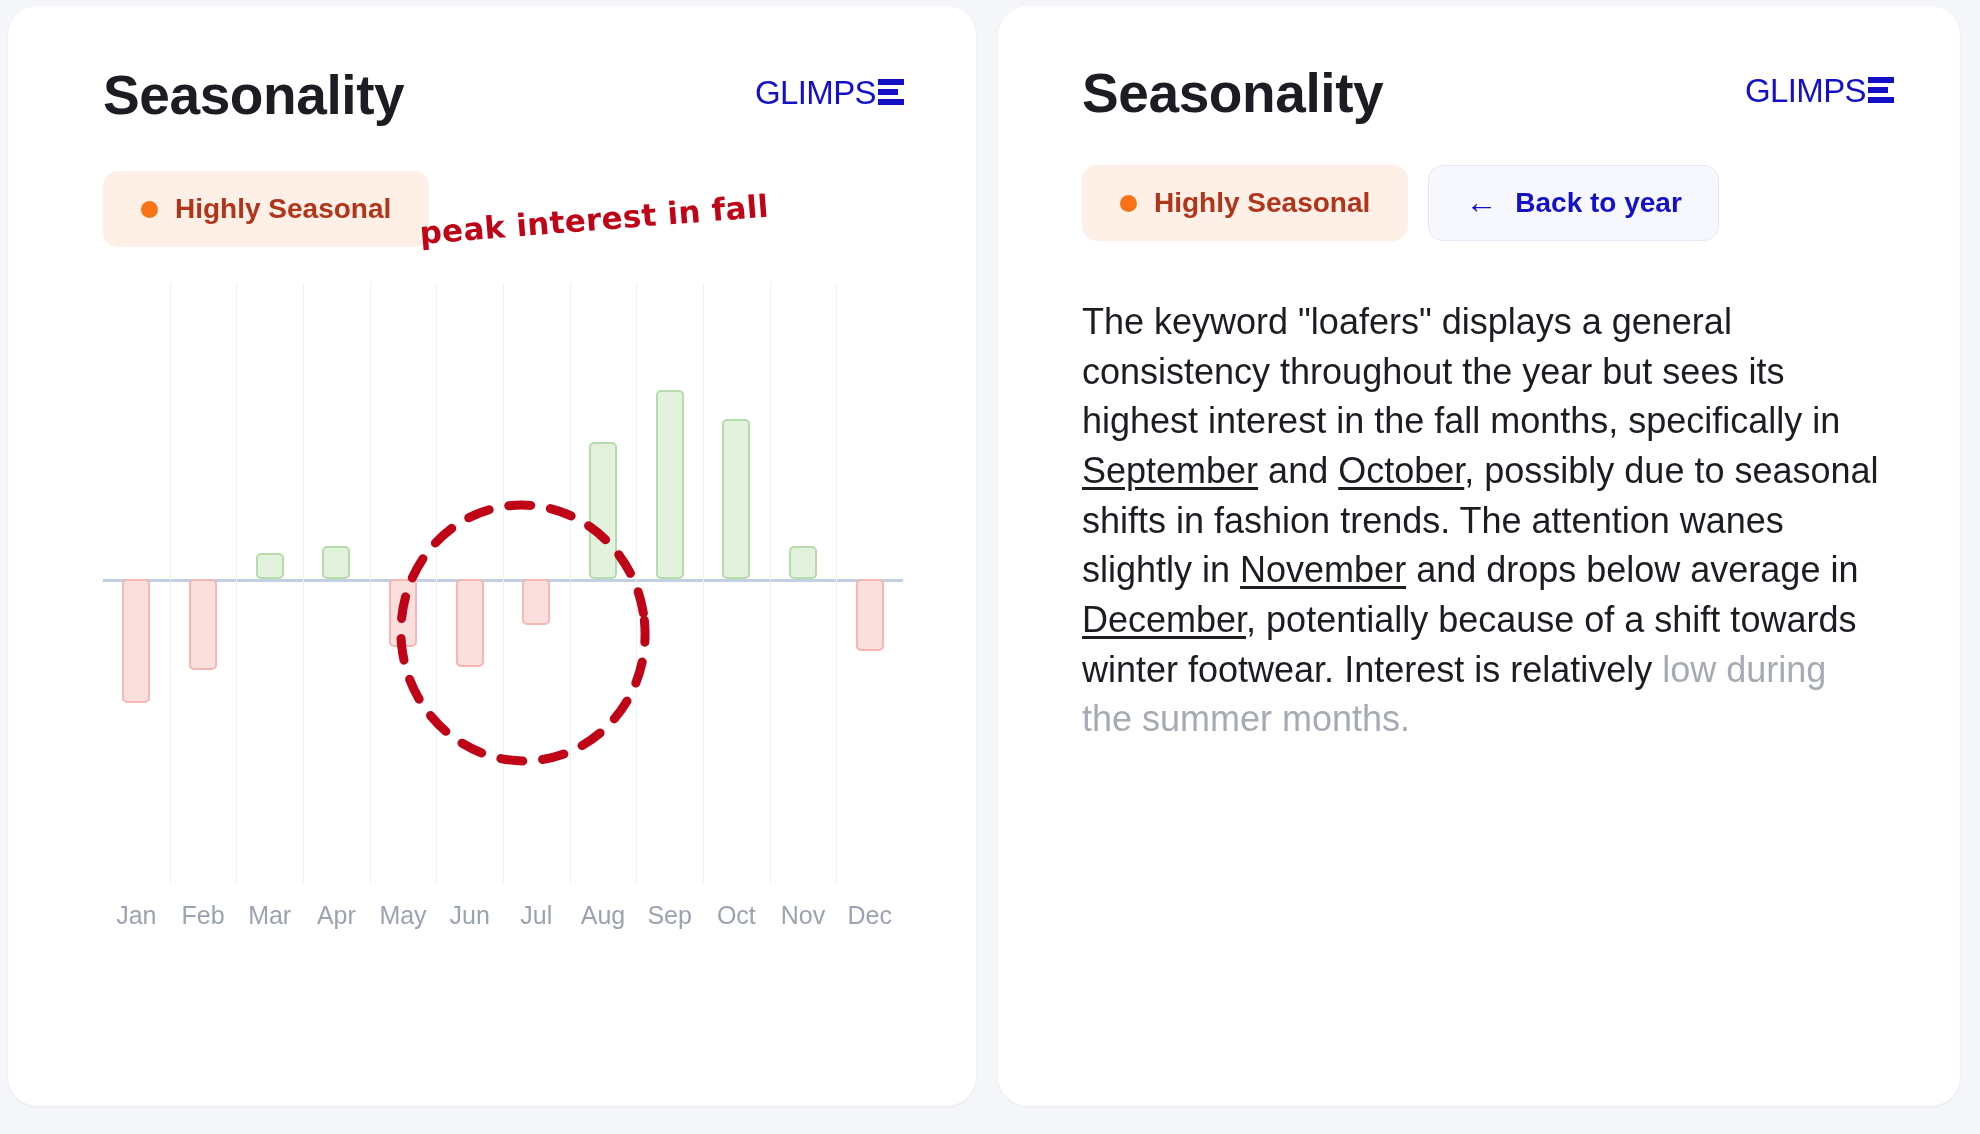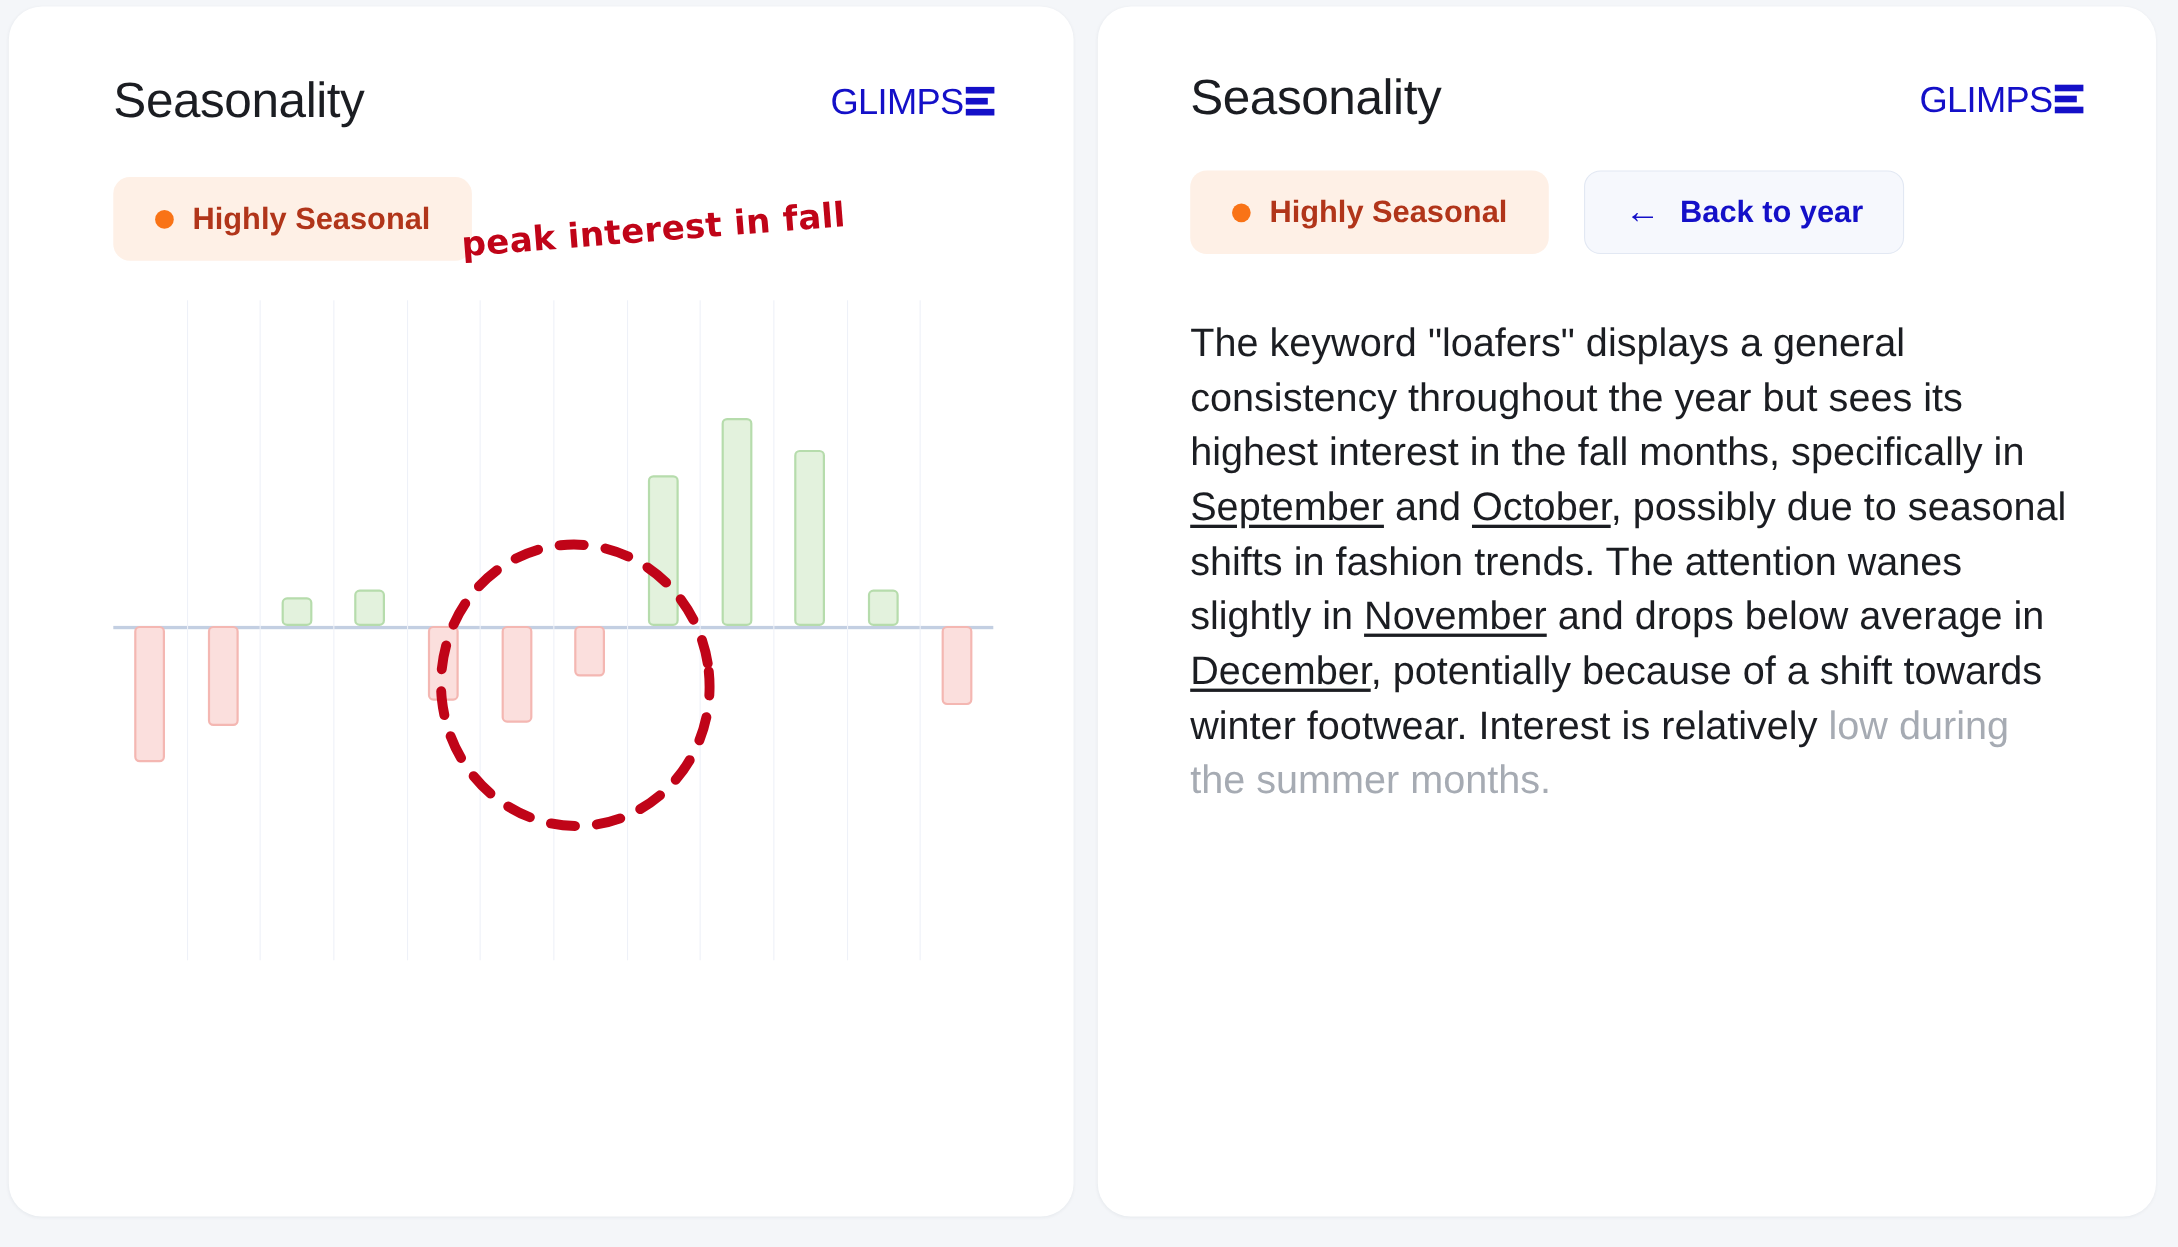--- a/index.html
+++ b/index.html
@@ -34,22 +34,22 @@
   
   .card-head {
     display: flex;
     align-items: flex-start;
     justify-content: space-between;
     padding: 62px 72px 0 95px;
   }
   .card-right .card-head { padding: 60px 66px 0 84px; }
 
   .card-title {
-    font-size: 45px;
-    font-weight: 400;
+    font-size: 55px;
+    font-weight: 700;
     color: #1b1d22;
     letter-spacing: -0.4px;
     line-height: 1;
   }
 
   
   .logo {
     display: flex;
     align-items: center;
     gap: 0px;
@@ -77,21 +77,21 @@
     background: #1410c8;
     border-radius: 0px;
   }
   .logo-mark span:nth-child(1) { width: 26px; }
   .logo-mark span:nth-child(2) { width: 20px; }
   .logo-mark span:nth-child(3) { width: 26px; }
 
   
   .pill-row {
     display: flex;
-    gap: 32px;
+    gap: 20px;
     padding: 48px 0 0 95px;
   }
   .card-right .pill-row { padding-left: 84px; padding-top: 44px; }
 
   .pill {
     display: flex;
     align-items: center;
     border-radius: 15px;
     height: 76px;
     font-size: 28px;
@@ -273,20 +273,34 @@
           <div class="bar up" title="Aug: 42" style="left: 486px; height: 136.8px; top: 159.2px;"></div>
           <div class="gridline" style="left: 533.333px;"></div>
           <div class="bar up" title="Sep: 58" style="left: 552.667px; height: 188.914px; top: 107.086px;"></div>
           <div class="gridline" style="left: 600px;"></div>
           <div class="bar up" title="Oct: 49" style="left: 619.333px; height: 159.6px; top: 136.4px;"></div>
           <div class="gridline" style="left: 666.667px;"></div>
           <div class="bar up" title="Nov: 10" style="left: 686px; height: 32.5714px; top: 263.429px;"></div>
           <div class="gridline" style="left: 733.333px;"></div>
           <div class="bar down" title="Dec: -22" style="left: 752.667px; height: 71.6571px; top: 296px;"></div>
         </div>
+      <div class="axis-labels" id="axis-labels">
+          <div class="axis-label" style="left: 33.3333px;">Jan</div>
+          <div class="axis-label" style="left: 100px;">Feb</div>
+          <div class="axis-label" style="left: 166.667px;">Mar</div>
+          <div class="axis-label" style="left: 233.333px;">Apr</div>
+          <div class="axis-label" style="left: 300px;">May</div>
+          <div class="axis-label" style="left: 366.667px;">Jun</div>
+          <div class="axis-label" style="left: 433.333px;">Jul</div>
+          <div class="axis-label" style="left: 500px;">Aug</div>
+          <div class="axis-label" style="left: 566.667px;">Sep</div>
+          <div class="axis-label" style="left: 633.333px;">Oct</div>
+          <div class="axis-label" style="left: 700px;">Nov</div>
+          <div class="axis-label" style="left: 766.667px;">Dec</div>
+        </div>
 
       <svg class="annot-svg" viewBox="0 0 860 700">
         <ellipse cx="440" cy="430" rx="122" ry="128" fill="none" stroke="#c00418" stroke-width="9" stroke-linecap="round" stroke-dasharray="22 20" transform="rotate(-6 440 430)"></ellipse>
       </svg>
       <div class="annot-text">peak interest in fall</div>
     </div>
   </div>
 
   <div class="card card-right">
 

